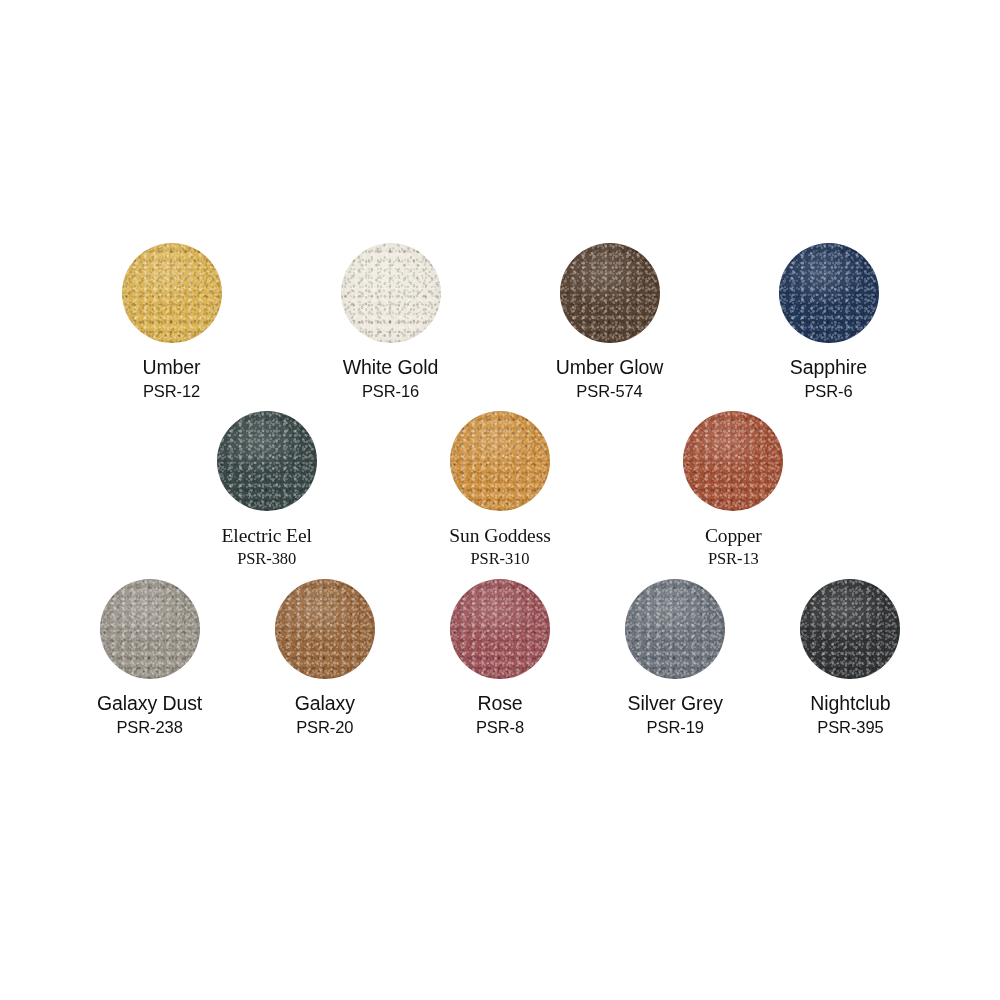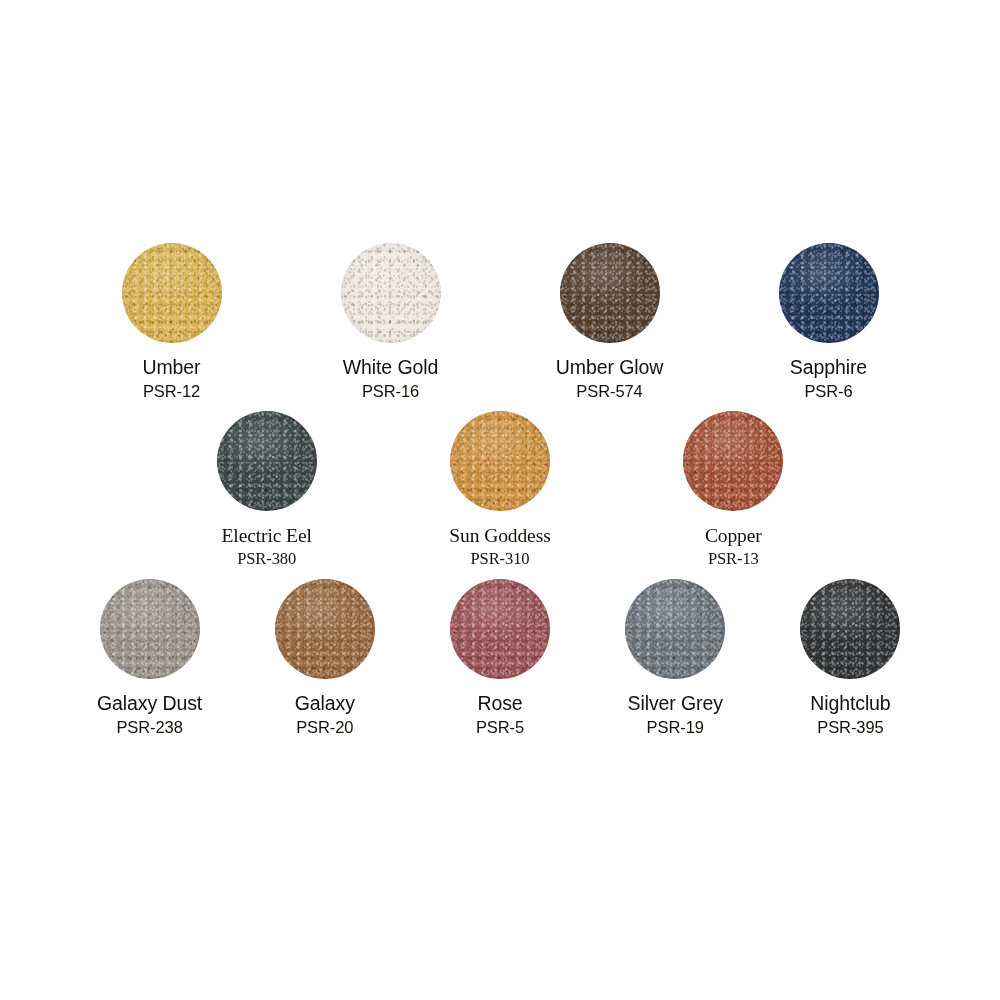--- a/index.html
+++ b/index.html
@@ -209,21 +209,21 @@
           <div class="swatch-disc" style="background-color: rgb(155, 106, 63);"></div>
         </div>
         <div class="swatch-name">Galaxy</div>
         <div class="swatch-code">PSR-20</div>
       </div>
       <div class="swatch-cell">
         <div class="swatch-disc-wrap">
           <div class="swatch-disc" style="background-color: rgb(158, 84, 89);"></div>
         </div>
         <div class="swatch-name">Rose</div>
-        <div class="swatch-code">PSR-5</div>
+        <div class="swatch-code">PSR-8</div>
       </div>
       <div class="swatch-cell">
         <div class="swatch-disc-wrap">
           <div class="swatch-disc" style="background-color: rgb(110, 117, 125);"></div>
         </div>
         <div class="swatch-name">Silver Grey</div>
         <div class="swatch-code">PSR-19</div>
       </div>
       <div class="swatch-cell">
         <div class="swatch-disc-wrap">

